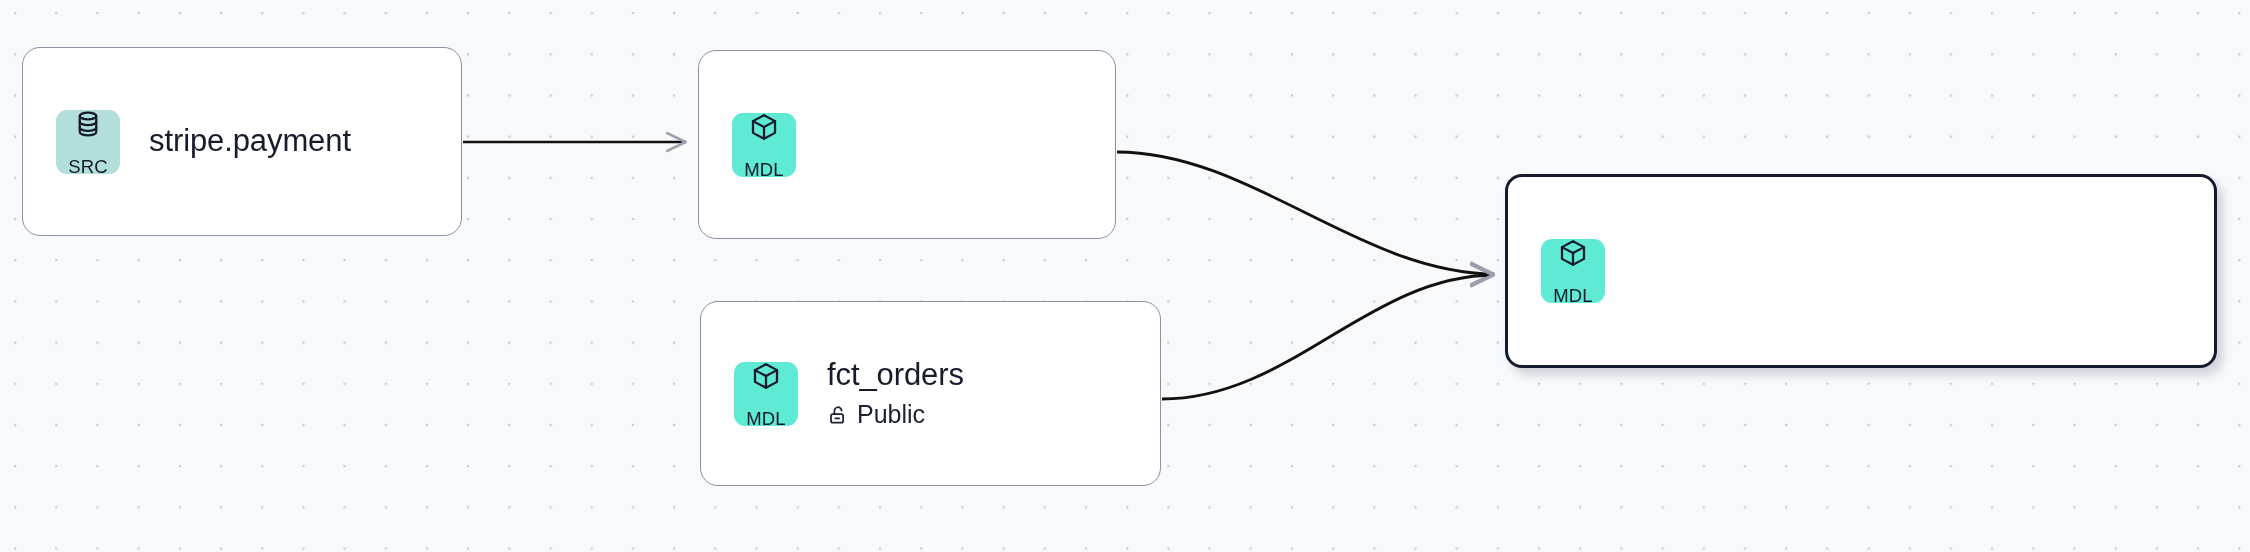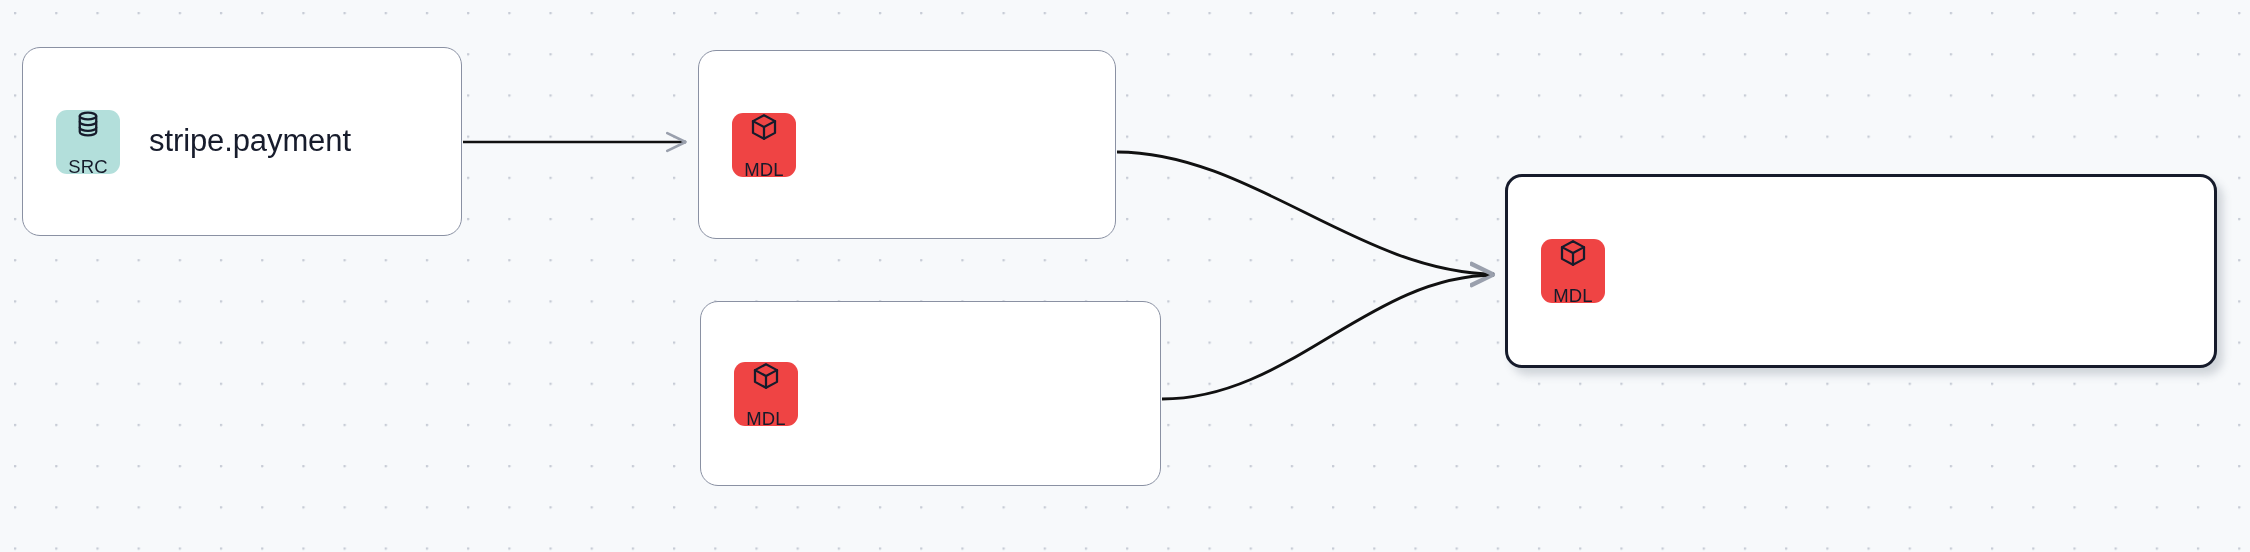--- a/index.html
+++ b/index.html
@@ -47,21 +47,21 @@
     width: 64px;
     height: 64px;
     border-radius: 11px;
     display: flex;
     flex-direction: column;
     align-items: center;
     justify-content: center;
     margin-left: 33px;
   }
   .badge.src { background: #b3dfdb; }
-  .badge.mdl { background: #ef4444; }
+  .badge.mdl { background: #5eead4; }
   .badge-glyph {
     display: block;
     line-height: 0;
     margin-top: 2px;
   }
   .badge-text {
     font-size: 18.5px;
     line-height: 1;
     letter-spacing: 0.1px;
     color: #161b2b;
@@ -151,20 +151,33 @@
     <div class="badge mdl">
       <span class="badge-glyph">
         <svg width="30" height="30" viewBox="0 0 24 24" fill="none" stroke="#161b2b" stroke-width="1.8" stroke-linecap="round" stroke-linejoin="round">
           <path d="M12 2.6 L20.8 7.3 V16.7 L12 21.4 L3.2 16.7 V7.3 Z"></path>
           <path d="M3.2 7.3 L12 12 L20.8 7.3"></path>
           <path d="M12 12 V21.4"></path>
         </svg>
       </span>
       <span class="badge-text">MDL</span>
     </div>
+    <div class="node-body">
+      <div class="node-title">fct_orders</div>
+      <div class="node-sub">
+        <span class="lock-wrap">
+          <svg width="22" height="22" viewBox="0 0 24 24" fill="none" stroke="#1b2133" stroke-width="1.9" stroke-linecap="round" stroke-linejoin="round">
+            <rect x="4.4" y="11" width="13.2" height="9.4" rx="1.9"></rect>
+            <path d="M8.1 11 V7.7 a3.9 3.9 0 0 1 7.8 -0.5"></path>
+            <path d="M9.2 15.7 h4"></path>
+          </svg>
+        </span>
+        <span>Public</span>
+      </div>
+    </div>
   </div>
 
   <div class="node selected" id="node-agg-customer">
     <div class="badge mdl">
       <span class="badge-glyph">
         <svg width="30" height="30" viewBox="0 0 24 24" fill="none" stroke="#161b2b" stroke-width="1.8" stroke-linecap="round" stroke-linejoin="round">
           <path d="M12 2.6 L20.8 7.3 V16.7 L12 21.4 L3.2 16.7 V7.3 Z"></path>
           <path d="M3.2 7.3 L12 12 L20.8 7.3"></path>
           <path d="M12 12 V21.4"></path>
         </svg>

